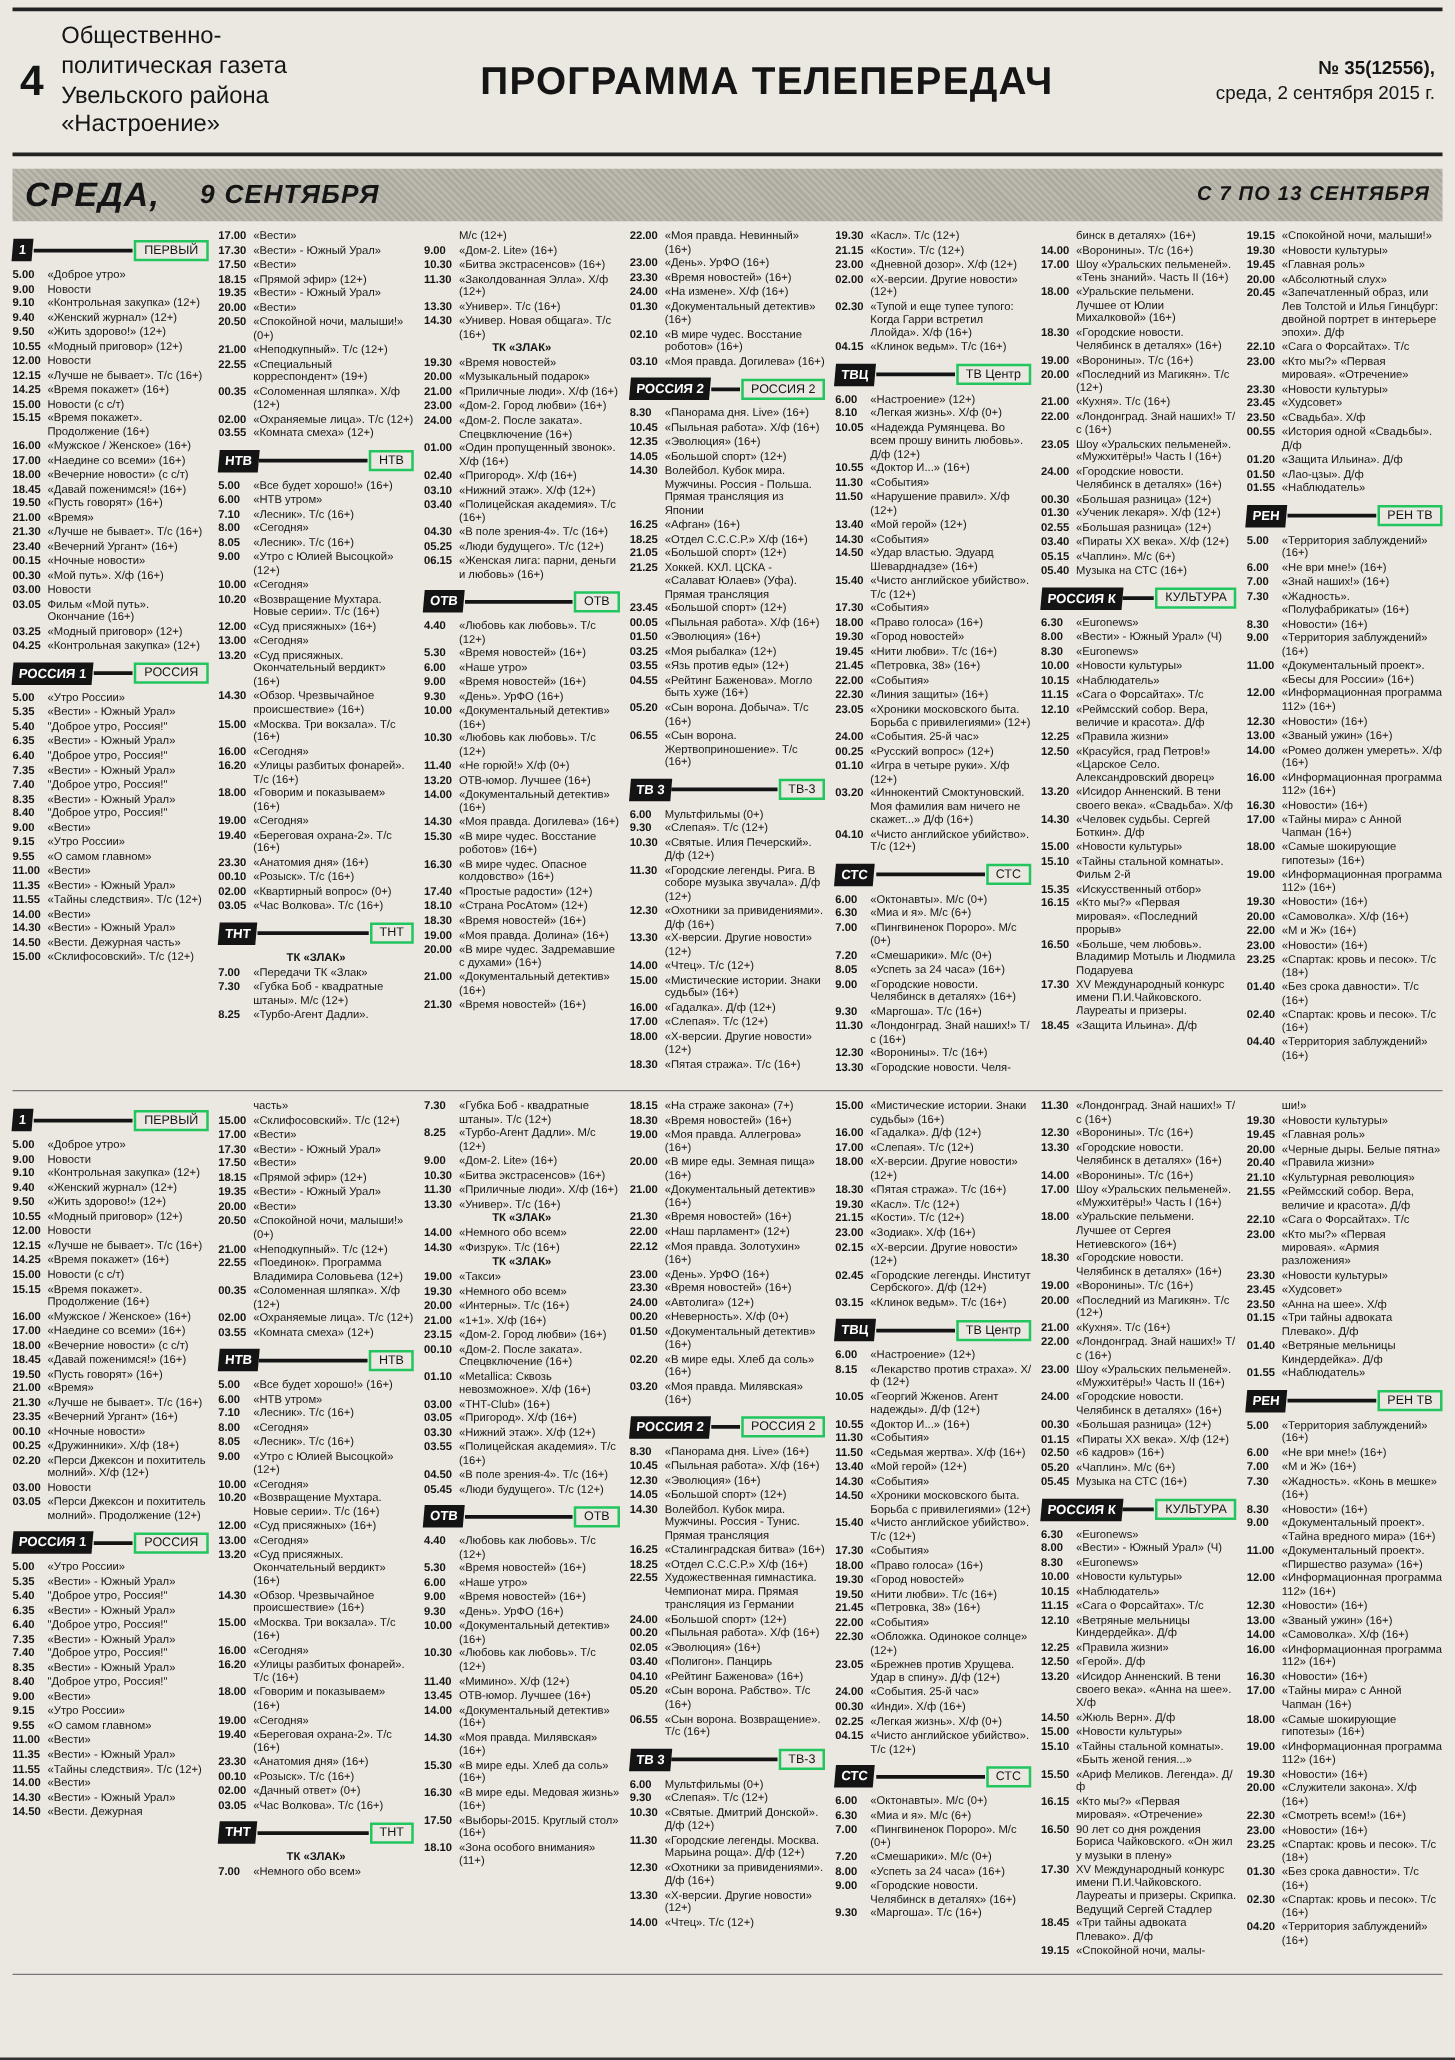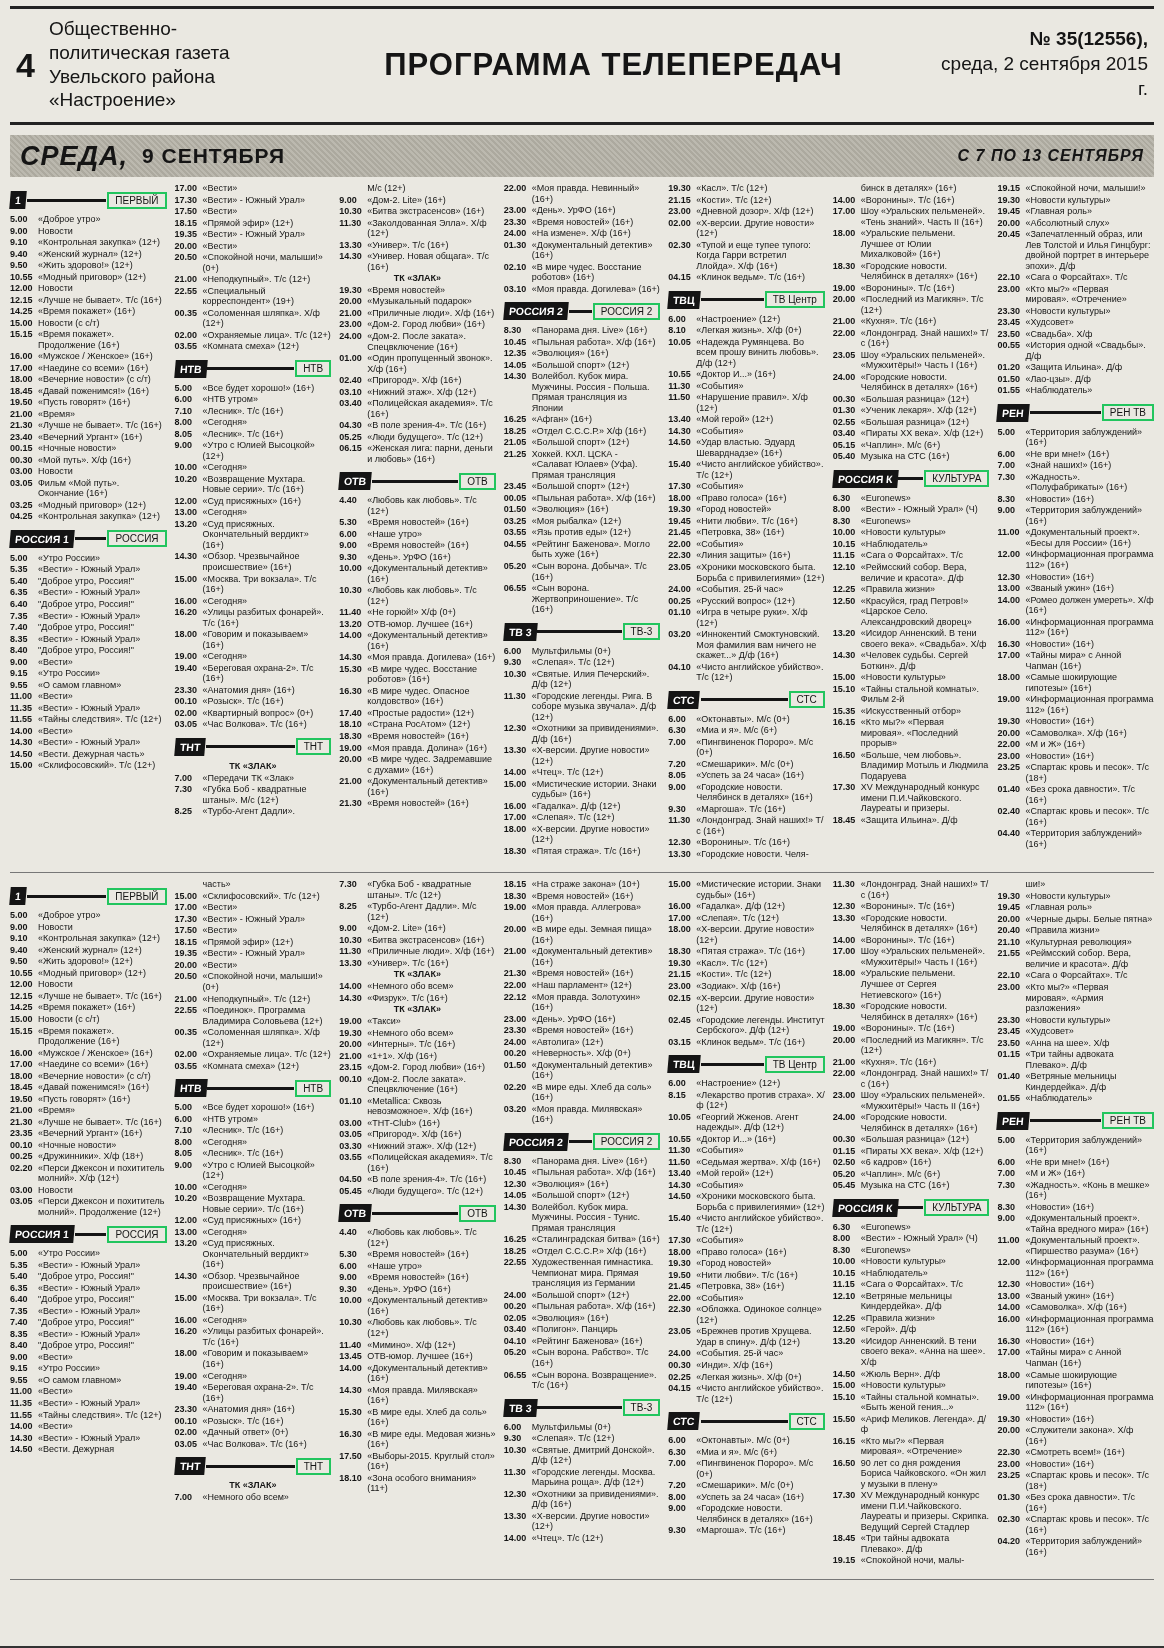--- a/index.html
+++ b/index.html
@@ -5,28 +5,28 @@
   html,body{margin:0;padding:0;background:#d8d6cf;}
   .page{width:1164px;min-height:1648px;margin:0 auto;background:#eae8e1;color:#151515;
         font-family:"Liberation Sans","DejaVu Sans",sans-serif;box-sizing:border-box;
         padding:6px 10px 8px;border-bottom:2px solid #333;}
   
   .masthead{display:flex;align-items:center;border-top:3px solid #222;border-bottom:3px solid #222;
             padding:8px 6px 10px;gap:14px;}
   .pgnum{font-size:34px;font-weight:800;line-height:1;}
   .papername{font-size:19px;line-height:1.25;width:240px;}
   .maintitle{flex:1;text-align:center;font-size:31px;font-weight:800;letter-spacing:1px;}
-  .issue{width:210px;text-align:right;font-size:19px;line-height:1.3;}
+  .issue{width:210px;text-align:right;font-size:15px;line-height:1.3;}
   .issue .no{font-weight:800;}
   
   .banner{margin-top:10px;background:#b5b2a7;
           background-image:repeating-linear-gradient(45deg,rgba(255,255,255,.09) 0 2px,rgba(0,0,0,.05) 2px 4px);
           display:flex;align-items:center;padding:4px 10px;height:34px;}
   .banner .dayname{font-size:27px;font-weight:800;font-style:italic;letter-spacing:1px;}
-  .banner .daydate{font-size:21px;font-weight:800;margin-left:14px;letter-spacing:1px;}
+  .banner .daydate{font-size:21px;font-weight:800;font-style:italic;margin-left:32px;letter-spacing:1px;}
   .banner .range{margin-left:auto;font-size:16px;font-weight:800;font-style:italic;letter-spacing:1px;}
   
   .cols{display:grid;grid-template-columns:repeat(7,1fr);gap:8px;padding:6px 0 12px;
         border-bottom:1px solid #777;}
   .col{min-width:0;}
   
   .ch{display:flex;align-items:center;margin:8px 0 5px;}
   .ch-logo{background:#141414;color:#fff;font-weight:800;font-size:10.5px;padding:3px 5px;
            transform:skew(-5deg);white-space:nowrap;}
   .ch-rule{flex:1;border-top:3px solid #141414;margin:0 1px;min-width:4px;}
@@ -1683,21 +1683,21 @@
             <span class="x">«Выборы-2015. Круглый стол» (16+)</span>
           </div>
           <div class="e">
             <span class="t">18.10</span>
             <span class="x">«Зона особого внимания» (11+)</span>
           </div>
         </div>
         <div class="col">
           <div class="e">
             <span class="t">18.15</span>
-            <span class="x">«На страже закона» (10+)</span>
+            <span class="x">«На страже закона» (7+)</span>
           </div>
           <div class="e">
             <span class="t">18.30</span>
             <span class="x">«Время новостей» (16+)</span>
           </div>
           <div class="e">
             <span class="t">19.00</span>
             <span class="x">«Моя правда. Аллегрова» (16+)</span>
           </div>
           <div class="e">

